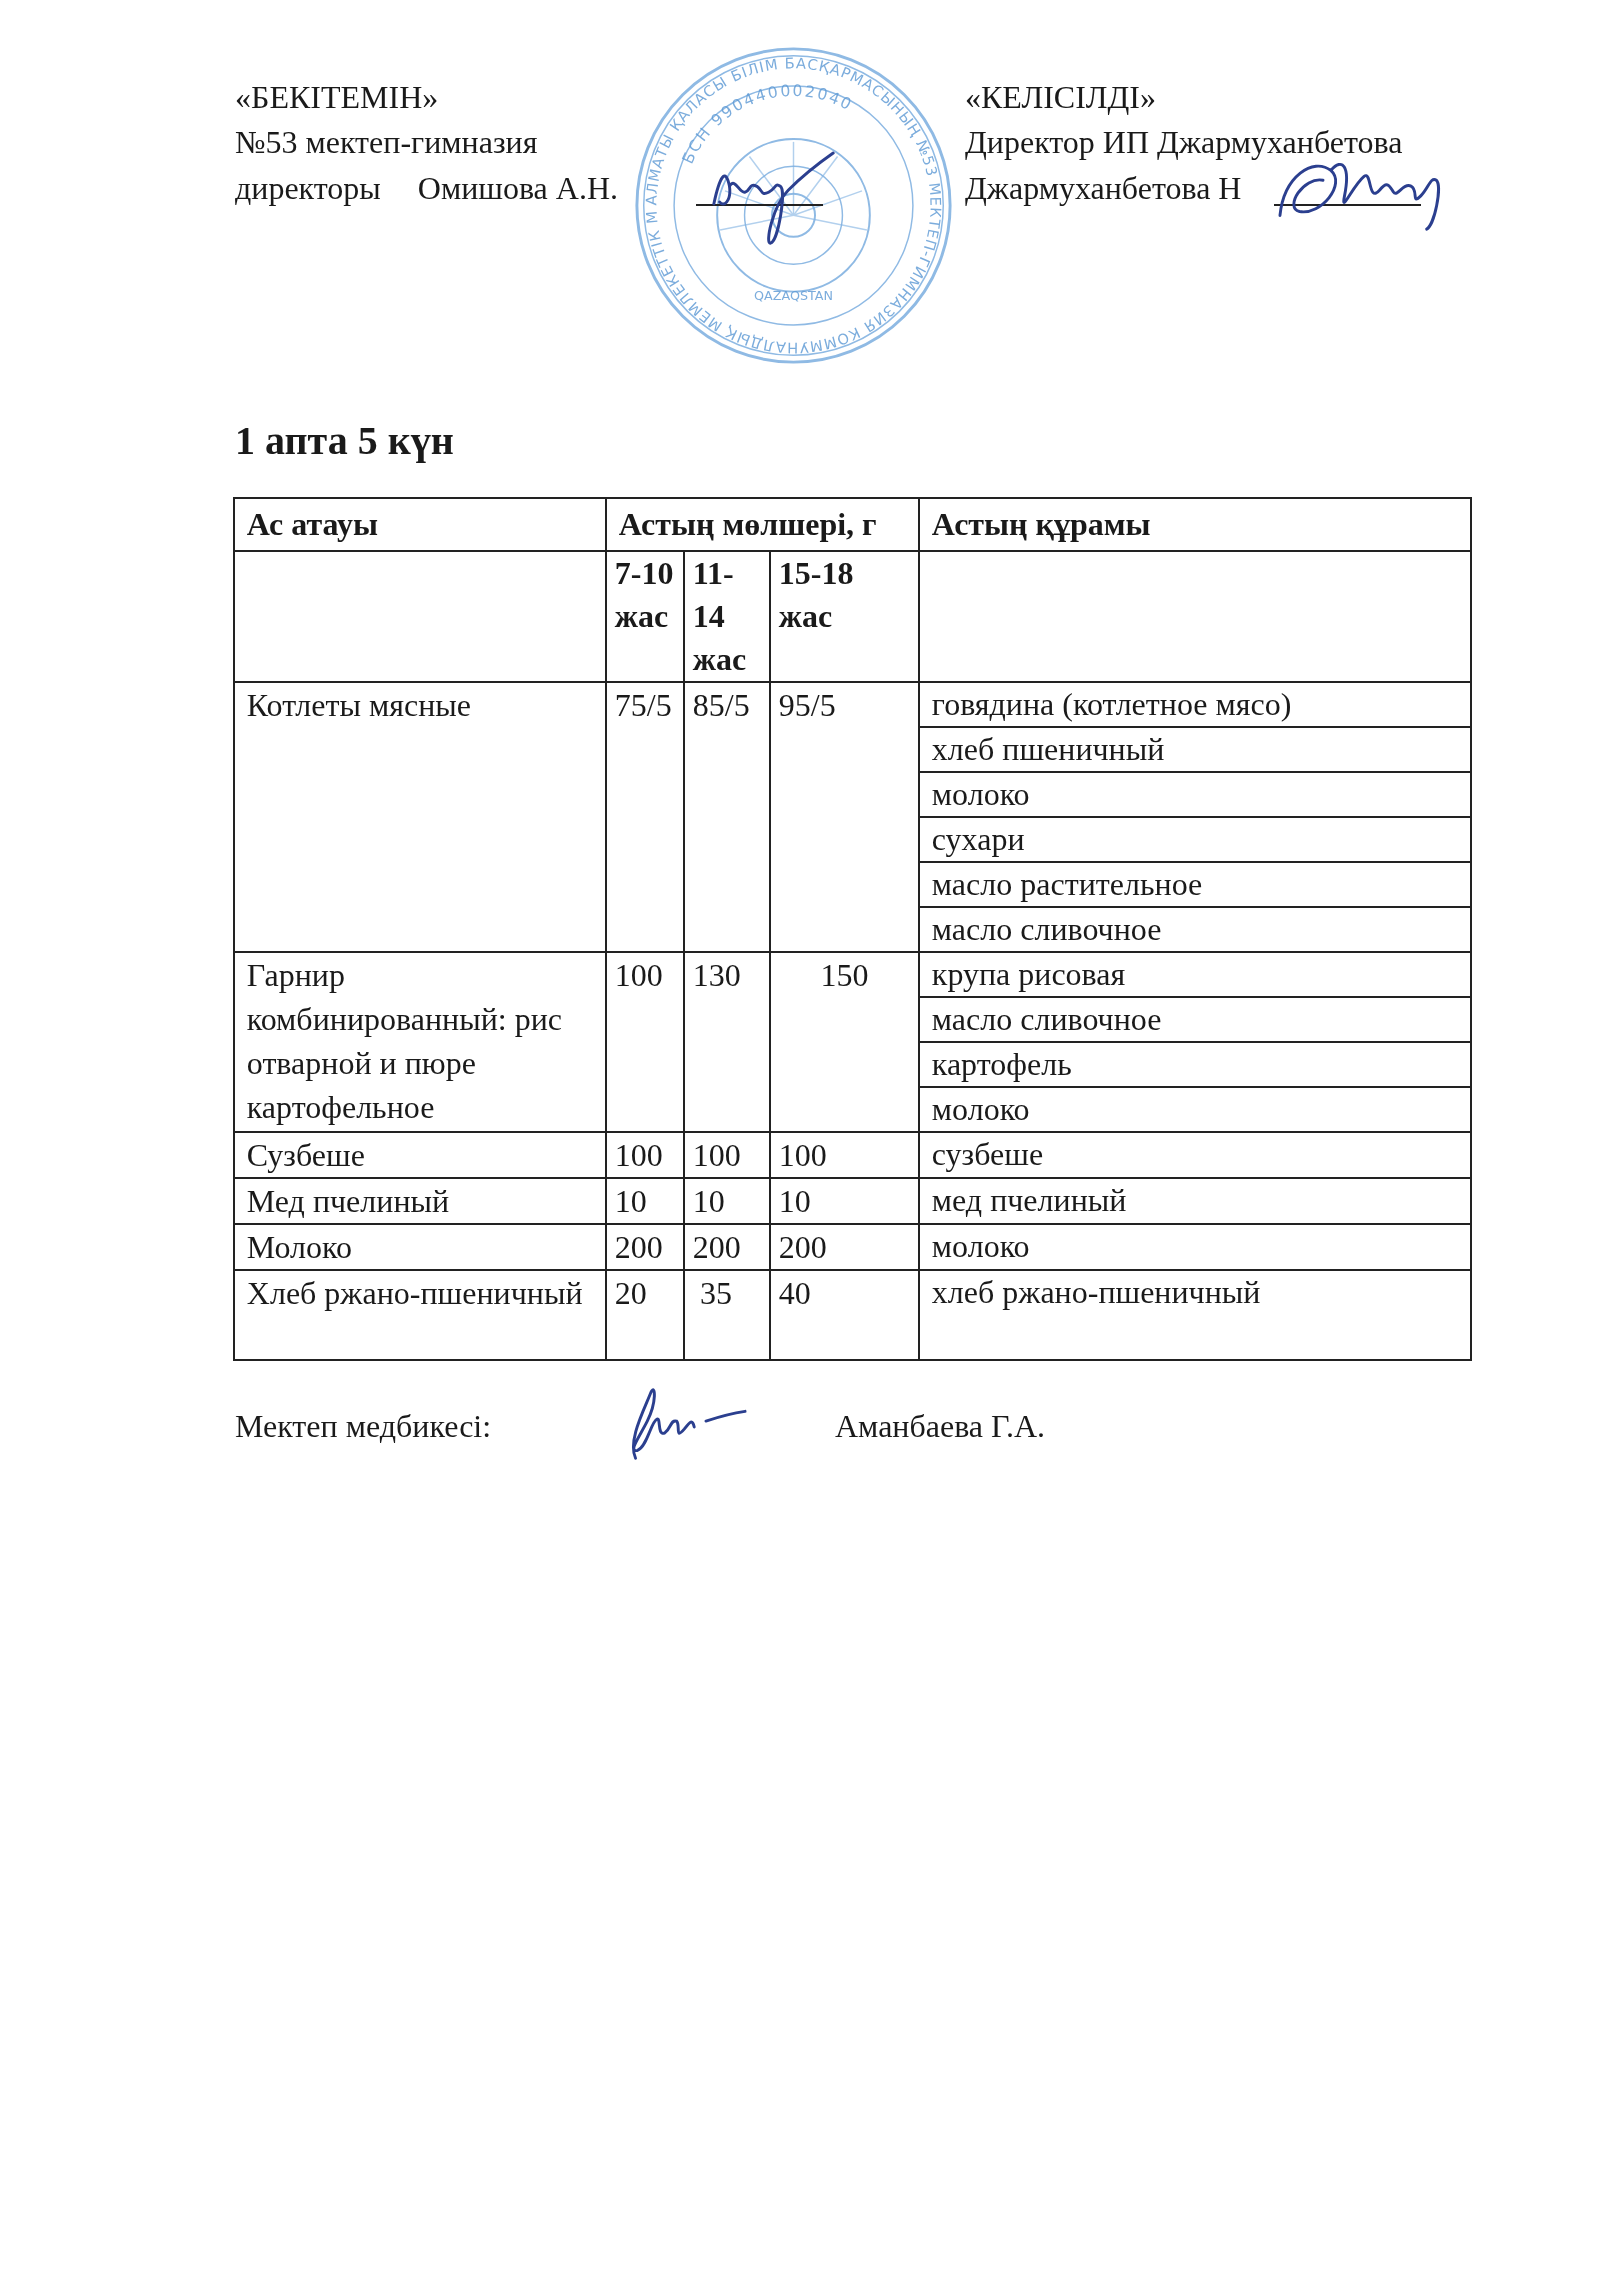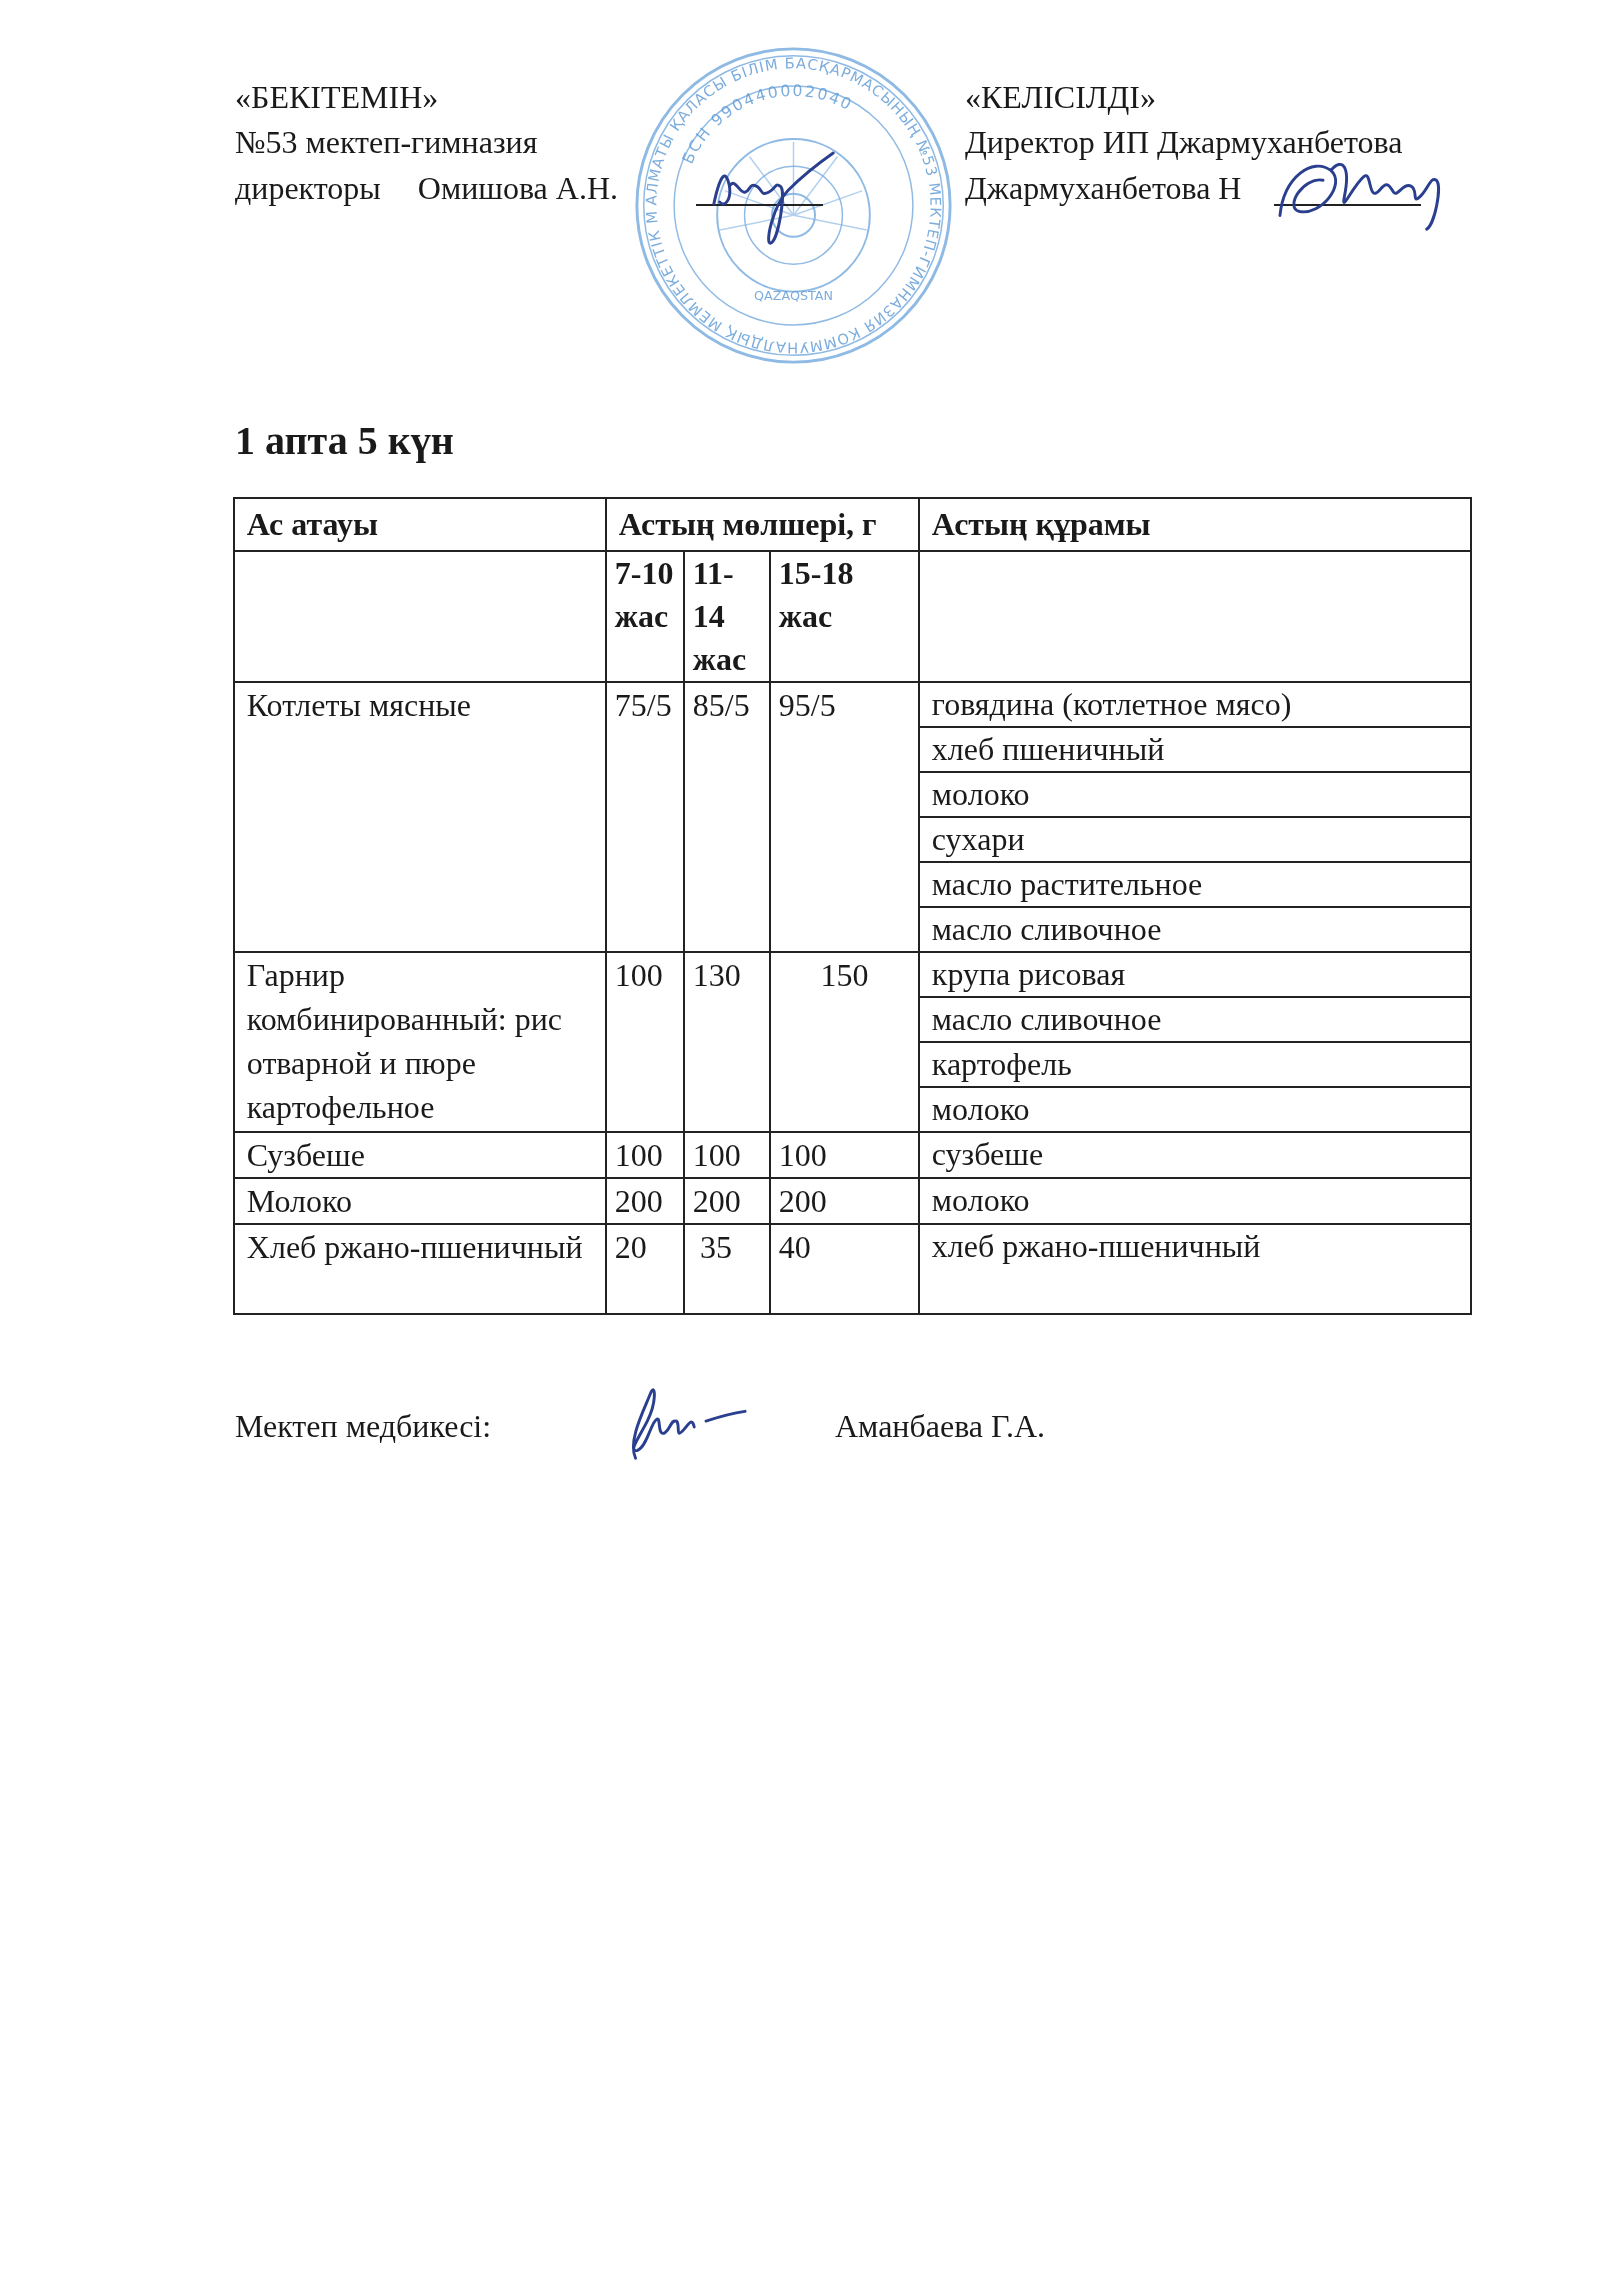--- a/index.html
+++ b/index.html
@@ -136,20 +136,29 @@
       <tr>
         <td>Сузбеше</td>
         <td style="padding: 0px 7.8px;">100</td>
         <td style="padding: 0px 7.8px;">100</td>
         <td style="padding: 0px 7.8px;">100</td>
         <td class="nopad">
           <span class="ingr">сузбеше</span>
         </td>
       </tr>
       <tr>
+        <td>Мед пчелиный</td>
+        <td style="padding: 0px 7.8px;">10</td>
+        <td style="padding: 0px 7.8px;">10</td>
+        <td style="padding: 0px 7.8px;">10</td>
+        <td class="nopad">
+          <span class="ingr">мед пчелиный</span>
+        </td>
+      </tr>
+      <tr>
         <td>Молоко</td>
         <td style="padding: 0px 7.8px;">200</td>
         <td style="padding: 0px 7.8px;">200</td>
         <td style="padding: 0px 7.8px;">200</td>
         <td class="nopad">
           <span class="ingr">молоко</span>
         </td>
       </tr>
       <tr>
         <td style="text-align: justify;">Хлеб ржано-пшеничный</td>

